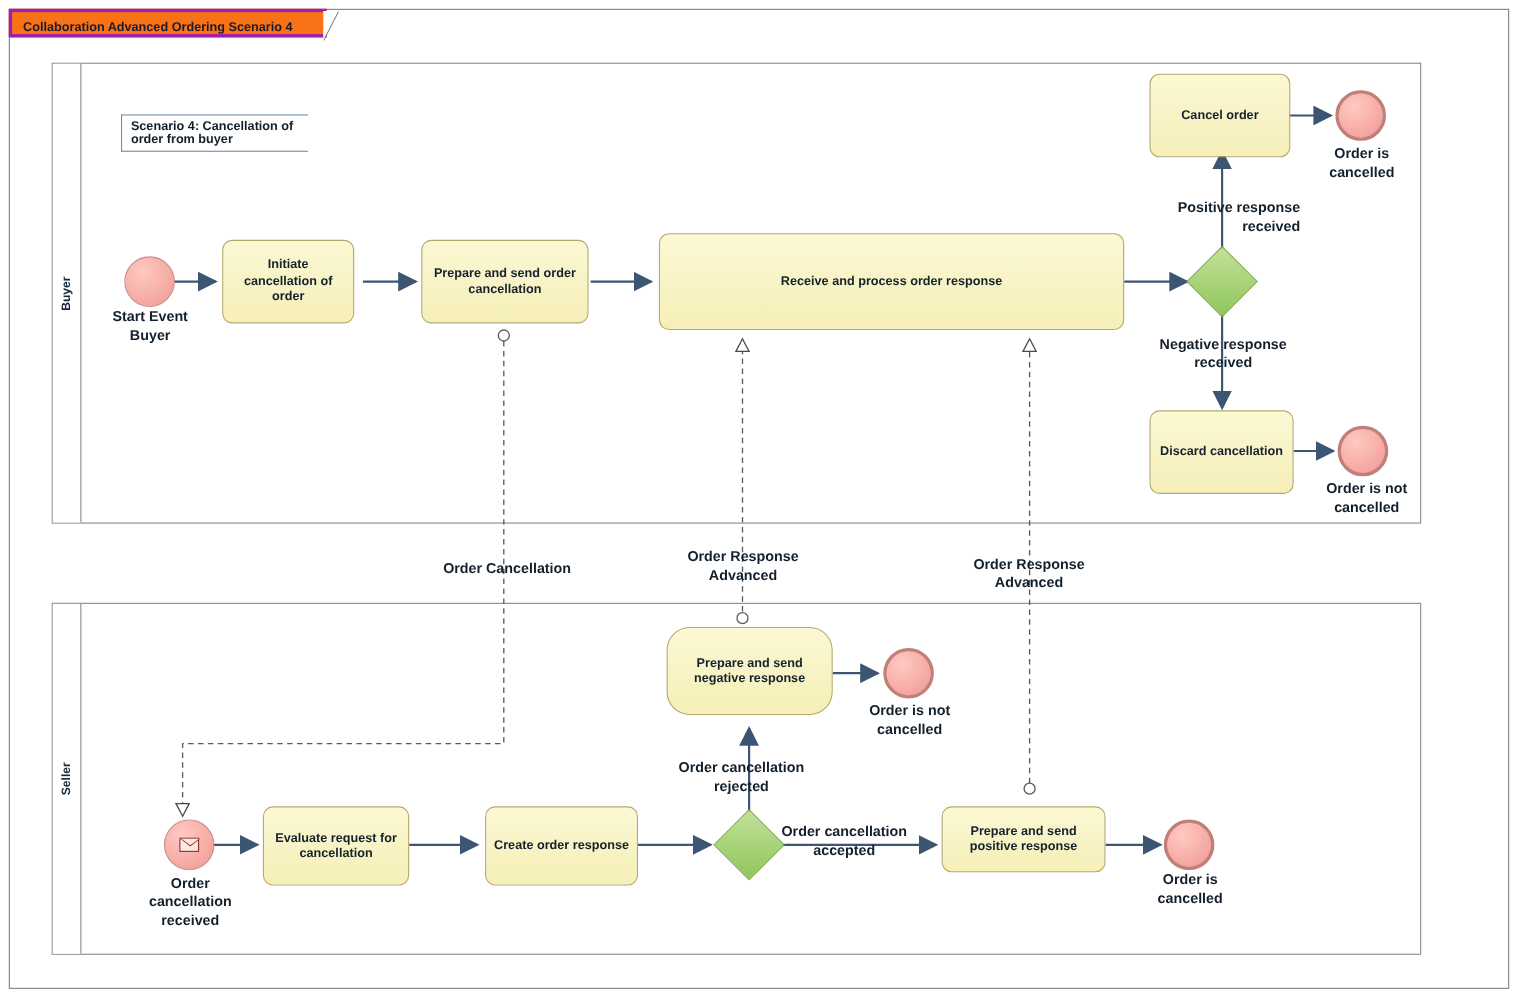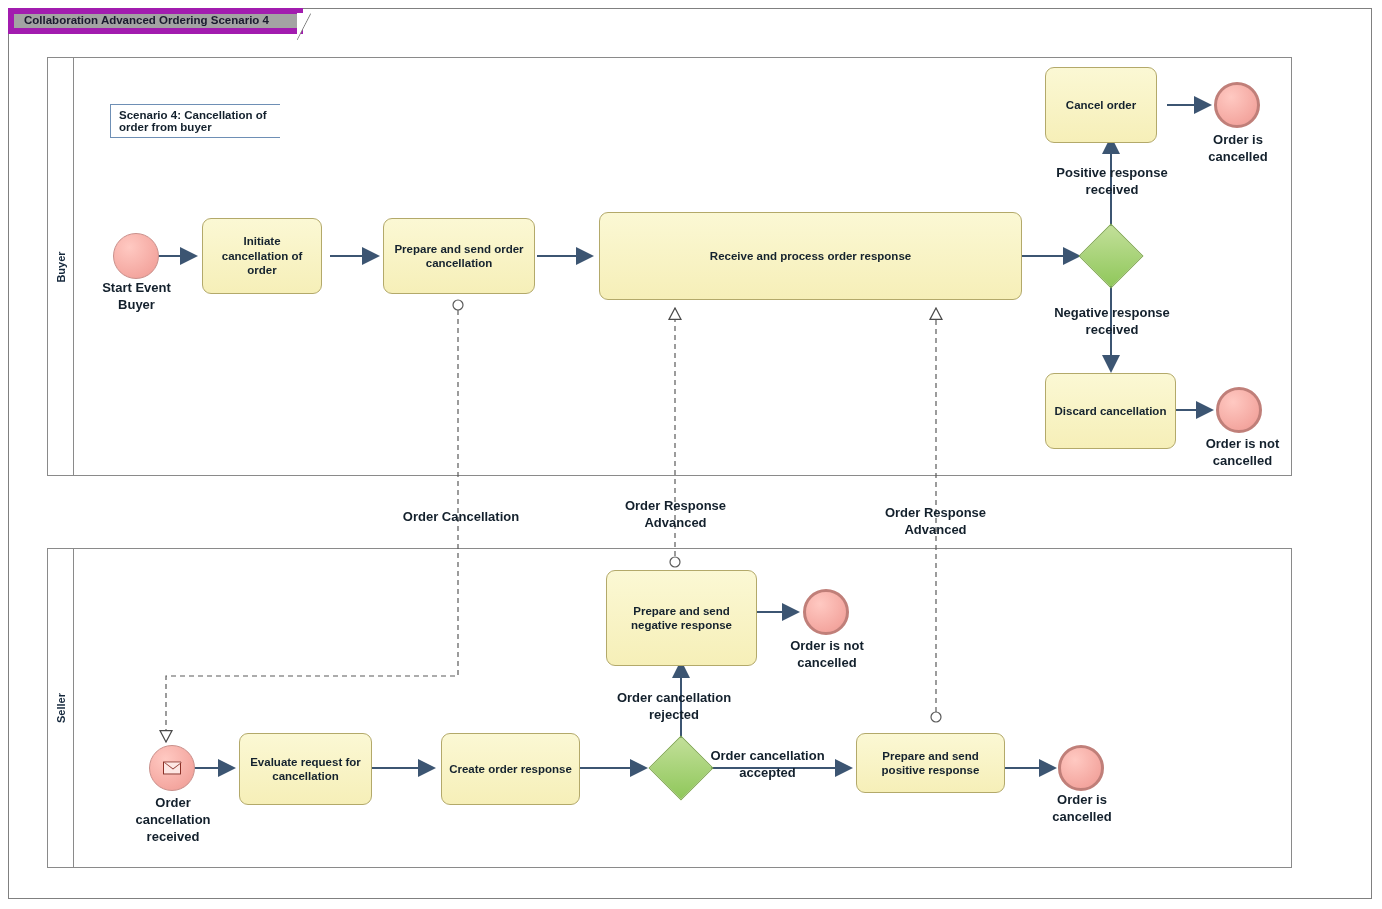--- a/index.html
+++ b/index.html
@@ -27,25 +27,25 @@
     border: 1px solid #808080;
     box-sizing: border-box;
     background: #ffffff;
   }
   .frame-tab {
     position: absolute;
     left: 8px;
     top: 8px;
     height: 26px;
     padding: 0 28px 0 10px;
-    background: #a3a3a3;
-    border: 6px solid #a21caf;
+    background: #f97316;
+    border: 3px solid #a21caf;
     box-sizing: border-box;
     display: flex;
-    align-items: flex-start;
+    align-items: flex-end;
     font-size: 11.5px;
     font-weight: bold;
     color: #1a1a2e;
     white-space: nowrap;
   }
   .frame-tab:after {
     content: "";
     position: absolute;
     right: -13px;
     top: -1px;
@@ -272,47 +272,47 @@
 Buyer</div>
 
   <div class="task" style="left:202px; top:218px; width:120px; height:76px;">Initiate cancellation of order</div>
 
   <div class="task" style="left:599px; top:212px; width:423px; height:88px;">Receive and process order response</div>
 
   <div class="task" style="left:383px; top:218px; width:152px; height:76px;">Prepare and send order cancellation</div>
 
   <div class="gateway" style="left:1088px; top:233px;"></div>
 
-  <div class="task" style="left:1045px; top:67px; width:112px; height:76px;">Cancel order</div>
+  <div class="task" style="left:1045px; top:67px; width:128px; height:76px;">Cancel order</div>
   <div class="event end" style="left:1214px; top:82px; width:46px; height:46px;"></div>
   <div class="lbl" style="left:1183px; top:132px; width:110px;">Order is cancelled</div>
 
   <div class="task" style="left:1045px; top:373px; width:131px; height:76px;">Discard cancellation</div>
   <div class="event end" style="left:1216px; top:387px; width:46px; height:46px;"></div>
   <div class="lbl" style="left:1185px; top:436px; width:115px;">Order is not cancelled</div>
 
-  <div class="lbl" style="left:1042px; top:165px; width:140px;">Positive response received</div>
+  <div class="lbl" style="left:1042px; top:181px; width:140px;text-align:right;">Positive response received</div>
   <div class="lbl" style="left:1042px; top:305px; width:140px;">Negative response received</div>
 
   <div class="lbl" style="left:381px; top:509px; width:160px;">Order Cancellation</div>
   <div class="lbl" style="left:608px; top:498px; width:135px;">Order Response Advanced</div>
   <div class="lbl" style="left:868px; top:505px; width:135px;">Order Response Advanced</div>
 
   <div class="event msg" style="left:149px; top:745px; width:46px; height:46px;">
     <span class="env"></span>
   </div>
   <div class="lbl" style="left:118px; top:795px; width:110px;">Order cancellation received</div>
 
   <div class="task" style="left:239px; top:733px; width:133px; height:72px;">Evaluate request for cancellation</div>
 
   <div class="task" style="left:441px; top:733px; width:139px; height:72px;">Create order response</div>
 
   <div class="gateway" style="left:658px; top:745px;"></div>
 
-  <div class="task" style="left:606px; top:570px; width:151px; height:96px;">Prepare and send negative response</div>
+  <div class="task" style="left:606px; top:570px; width:151px; height:80px;border-radius:21px;">Prepare and send negative response</div>
   <div class="event end" style="left:803px; top:589px; width:46px; height:46px;"></div>
   <div class="lbl" style="left:772px; top:638px; width:110px;">Order is not cancelled</div>
 
   <div class="task" style="left:856px; top:733px; width:149px; height:60px;">Prepare and send positive response</div>
   <div class="event end" style="left:1058px; top:745px; width:46px; height:46px;"></div>
   <div class="lbl" style="left:1027px; top:792px; width:110px;">Order is cancelled</div>
 
   <div class="lbl" style="left:604px; top:690px; width:140px;">Order cancellation rejected</div>
   <div class="lbl" style="left:705px; top:748px; width:125px;">Order cancellation accepted</div>
 

